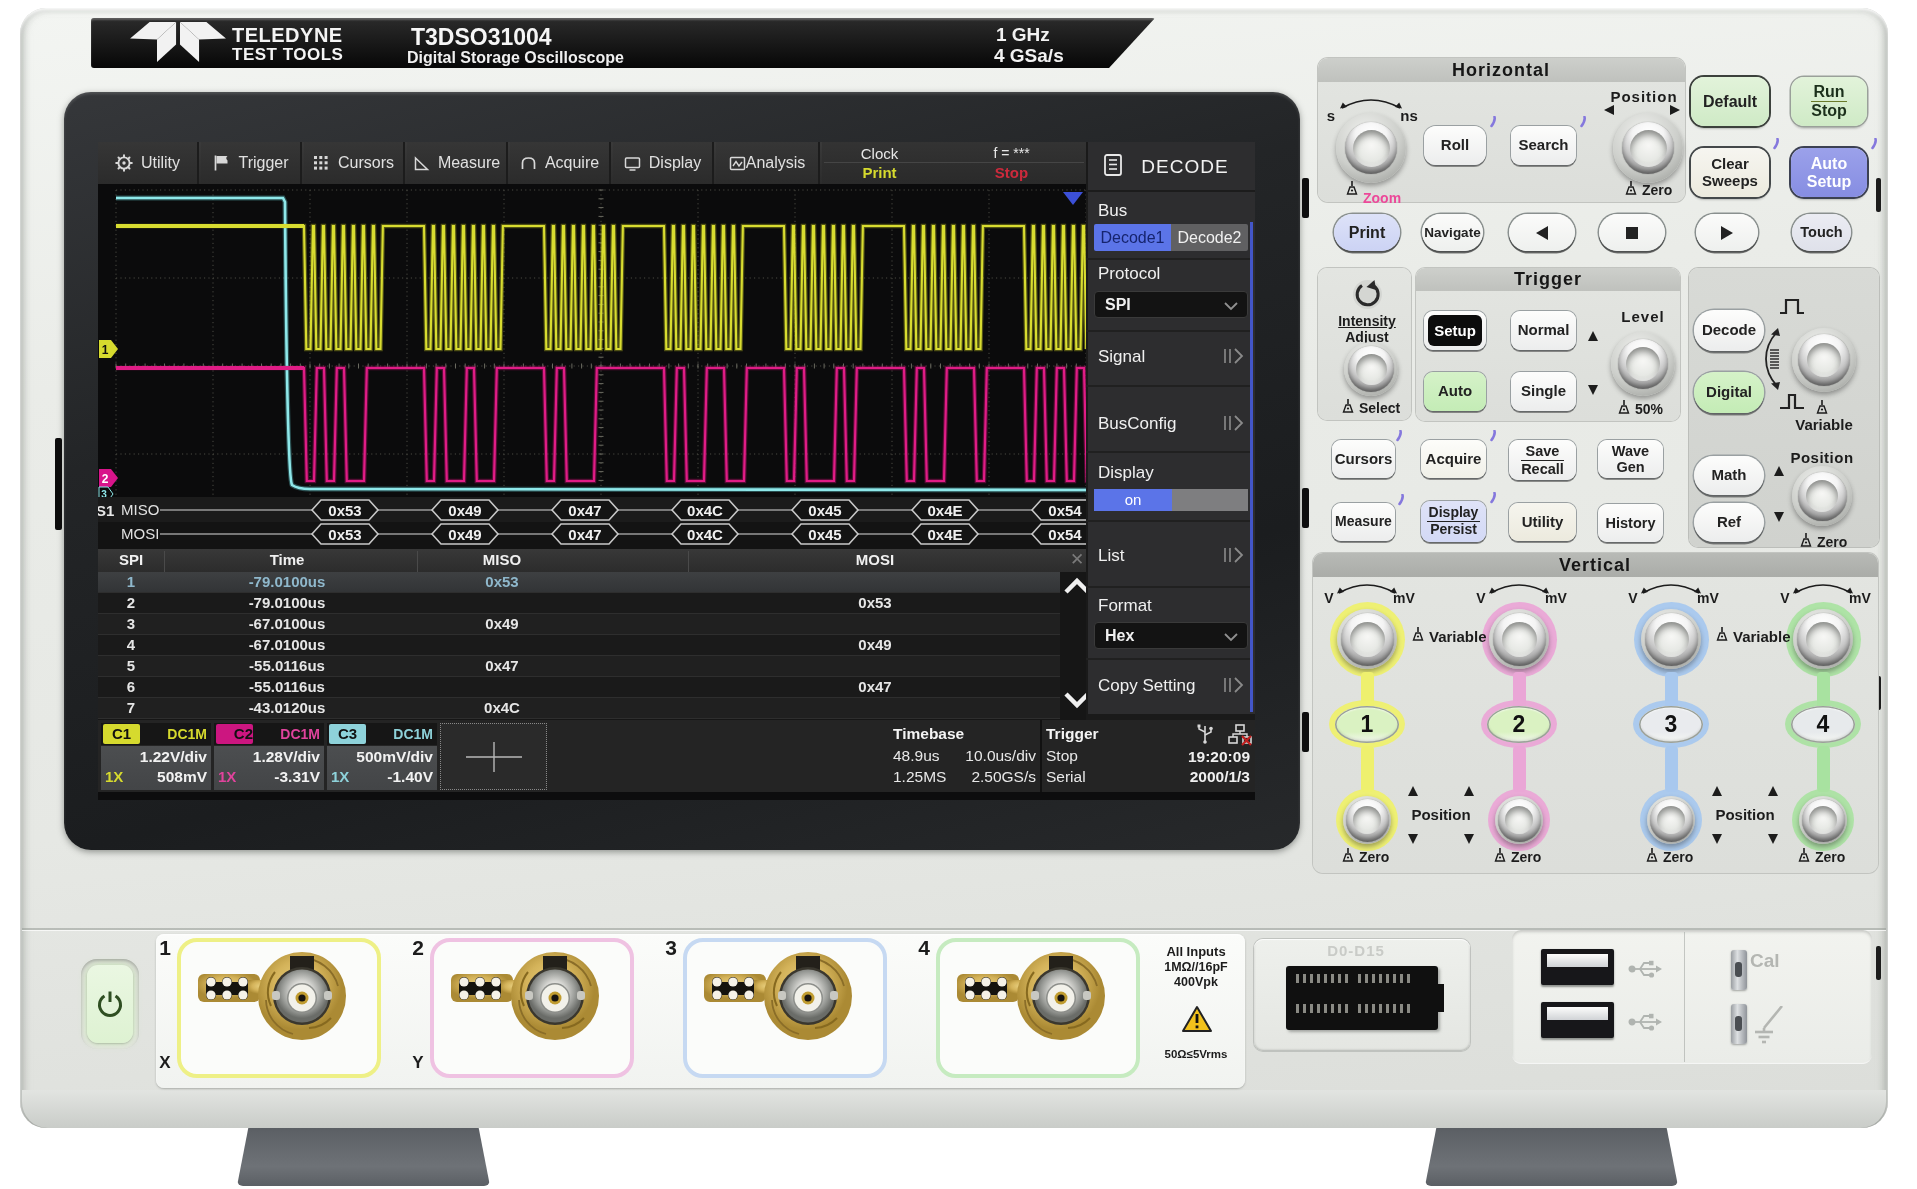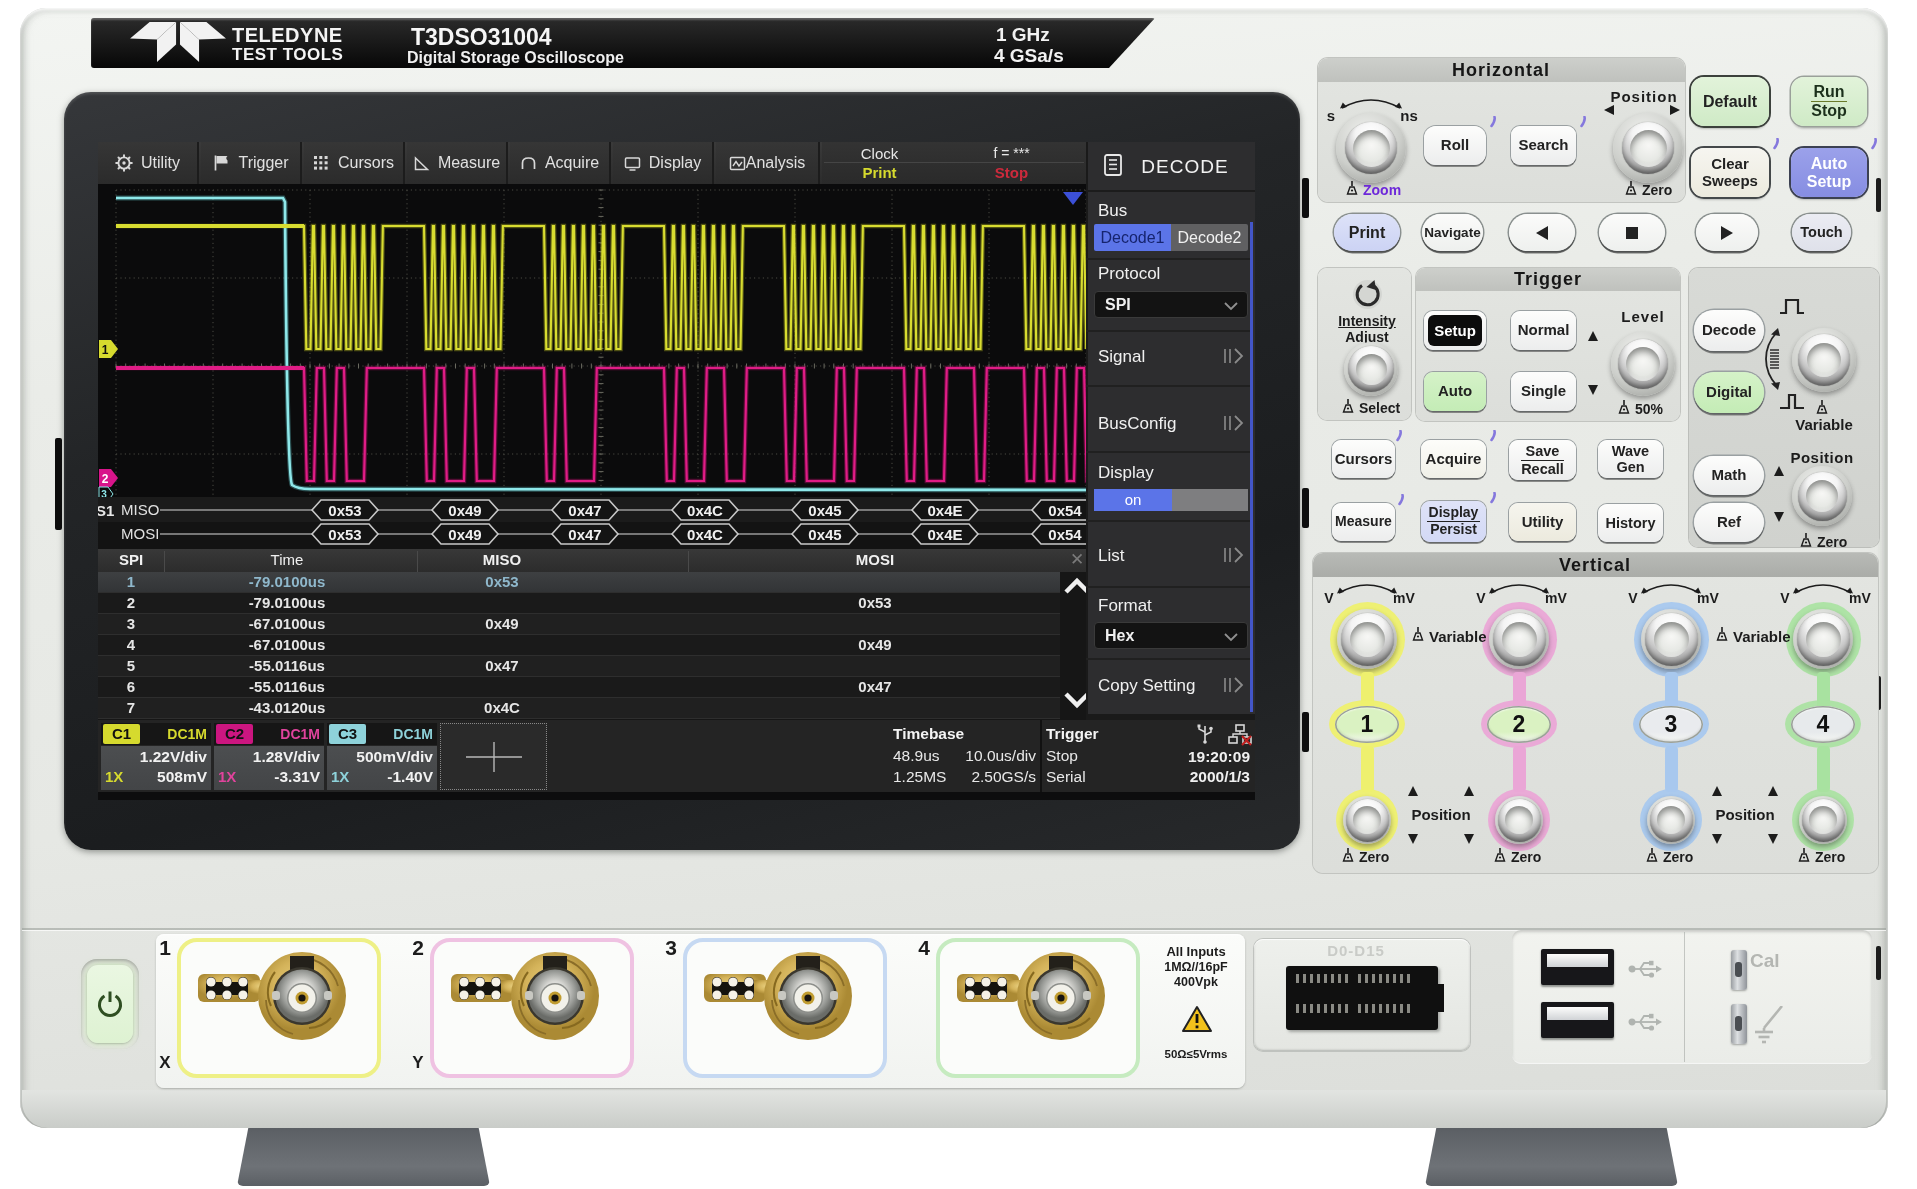--- a/index.html
+++ b/index.html
@@ -318,21 +318,21 @@
       <path d="M792 534 L801 524 L849 524 L858 534 L849 544 L801 544 Z" fill="#141414" stroke="#c8c8c8" stroke-width="1.6"></path>
       <text x="825" y="539.5" font-size="15" font-weight="bold" fill="#f0f0f0" text-anchor="middle">0x45</text>
       <path d="M912 534 L921 524 L969 524 L978 534 L969 544 L921 544 Z" fill="#141414" stroke="#c8c8c8" stroke-width="1.6"></path>
       <text x="945" y="539.5" font-size="15" font-weight="bold" fill="#f0f0f0" text-anchor="middle">0x4E</text>
       <path d="M1032 534 L1041 524 L1089 524 L1098 534 L1089 544 L1041 544 Z" fill="#141414" stroke="#c8c8c8" stroke-width="1.6"></path>
       <text x="1065" y="539.5" font-size="15" font-weight="bold" fill="#f0f0f0" text-anchor="middle">0x54</text>
     </svg>
     <div style="position:absolute;left:98px;top:549px;width:988px;height:171px;background:#161616;"></div>
     <div style="position:absolute;left:98px;top:549px;width:988px;height:23px;background:linear-gradient(#383838,#2c2c2c);"></div>
     <div style="position:absolute;left:71px;top:551px;width:120px;height:21px;text-align:center;font-size:15px;font-weight:bold;color:#f0f0f0;">SPI</div>
-    <div style="position:absolute;left:227px;top:551px;width:120px;height:21px;text-align:center;font-size:15px;font-weight:normal;color:#f0f0f0;">Time</div>
+    <div style="position:absolute;left:227px;top:551px;width:120px;height:21px;text-align:center;font-size:15px;font-weight:bold;color:#f0f0f0;">Time</div>
     <div style="position:absolute;left:442px;top:551px;width:120px;height:21px;text-align:center;font-size:15px;font-weight:bold;color:#f0f0f0;">MISO</div>
     <div style="position:absolute;left:815px;top:551px;width:120px;height:21px;text-align:center;font-size:15px;font-weight:bold;color:#f0f0f0;">MOSI</div>
     <div style="position:absolute;left:1062px;top:549px;width:30px;height:23px;text-align:center;font-size:17px;font-weight:normal;color:#7a7a7a;">✕</div>
     <div style="position:absolute;left:164px;top:551px;width:1px;height:21px;background:#4a4a4a;"></div>
     <div style="position:absolute;left:417px;top:551px;width:1px;height:21px;background:#4a4a4a;"></div>
     <div style="position:absolute;left:688px;top:551px;width:1px;height:21px;background:#4a4a4a;"></div>
     <div style="position:absolute;left:98px;top:572px;width:962px;height:21px;background:linear-gradient(#3e4042,#323436);border-bottom:1px solid #2e2e2e;"></div>
     <div style="position:absolute;left:51px;top:573px;width:160px;height:21px;text-align:center;font-size:15px;font-weight:bold;color:#8fb8cc;">1</div>
     <div style="position:absolute;left:207px;top:573px;width:160px;height:21px;text-align:center;font-size:15px;font-weight:bold;color:#8fb8cc;">-79.0100us</div>
     <div style="position:absolute;left:422px;top:573px;width:160px;height:21px;text-align:center;font-size:15px;font-weight:bold;color:#8fb8cc;">0x53</div>
@@ -368,21 +368,21 @@
     </svg>
     <div style="position:absolute;left:98px;top:720px;width:1157px;height:72px;background:#242424;"></div>
     <div style="position:absolute;left:101px;top:723px;width:110px;height:22px;background:#161616;"></div>
     <div style="position:absolute;left:103px;top:724px;width:37px;height:20px;background:#d6da2e;color:#111;font-weight:bold;font-size:15px;text-align:center;border-radius:2px;line-height:20px;">C1</div>
     <div style="position:absolute;left:137px;top:726px;width:70px;height:20px;text-align:right;font-size:14px;font-weight:bold;color:#d6da2e;">DC1M</div>
     <div style="position:absolute;left:101px;top:746px;width:110px;height:44px;background:linear-gradient(#4c4e50,#434547);"></div>
     <div style="position:absolute;left:97px;top:748px;width:110px;height:21.5px;text-align:right;font-size:15.5px;font-weight:bold;color:#f2f2f2;">1.22V/div</div>
     <div style="position:absolute;left:105px;top:768px;width:40px;height:21px;text-align:left;font-size:15px;font-weight:bold;color:#d6da2e;">1X</div>
     <div style="position:absolute;left:97px;top:768px;width:110px;height:21.5px;text-align:right;font-size:15.5px;font-weight:bold;color:#f2f2f2;">508mV</div>
     <div style="position:absolute;left:214px;top:723px;width:110px;height:22px;background:#161616;"></div>
-    <div style="position:absolute;left:216px;top:724px;width:37px;height:20px;background:#cc1680;color:#111;font-weight:bold;font-size:15px;text-align:center;border-radius:2px;line-height:20px;">C2</div>
+    <div style="position:absolute;left:216px;top:724px;width:37px;height:20px;background:#cc1680;color:#111;font-weight:bold;font-size:15px;text-align:right;border-radius:2px;line-height:20px;">C2</div>
     <div style="position:absolute;left:250px;top:726px;width:70px;height:20px;text-align:right;font-size:14px;font-weight:bold;color:#e0439c;">DC1M</div>
     <div style="position:absolute;left:214px;top:746px;width:110px;height:44px;background:linear-gradient(#4c4e50,#434547);"></div>
     <div style="position:absolute;left:210px;top:748px;width:110px;height:21.5px;text-align:right;font-size:15.5px;font-weight:bold;color:#f2f2f2;">1.28V/div</div>
     <div style="position:absolute;left:218px;top:768px;width:40px;height:21px;text-align:left;font-size:15px;font-weight:bold;color:#e0439c;">1X</div>
     <div style="position:absolute;left:210px;top:768px;width:110px;height:21.5px;text-align:right;font-size:15.5px;font-weight:bold;color:#f2f2f2;">-3.31V</div>
     <div style="position:absolute;left:327px;top:723px;width:110px;height:22px;background:#161616;"></div>
     <div style="position:absolute;left:329px;top:724px;width:37px;height:20px;background:#8ed2da;color:#111;font-weight:bold;font-size:15px;text-align:center;border-radius:2px;line-height:20px;">C3</div>
     <div style="position:absolute;left:363px;top:726px;width:70px;height:20px;text-align:right;font-size:14px;font-weight:bold;color:#8ed2da;">DC1M</div>
     <div style="position:absolute;left:327px;top:746px;width:110px;height:44px;background:linear-gradient(#4c4e50,#434547);"></div>
     <div style="position:absolute;left:323px;top:748px;width:110px;height:21.5px;text-align:right;font-size:15.5px;font-weight:bold;color:#f2f2f2;">500mV/div</div>
@@ -482,21 +482,21 @@
     <div style="position:absolute;left:1316px;top:107px;width:30px;height:21px;text-align:center;font-size:15px;font-weight:bold;color:#1c1c1c;">s</div>
     <div style="position:absolute;left:1389px;top:107px;width:40px;height:21px;text-align:center;font-size:15px;font-weight:bold;color:#1c1c1c;">ns</div>
     <div style="position:absolute;left:1336px;top:113px;width:70px;height:70px;border-radius:50%;background:radial-gradient(circle at 42% 30%,#f0f1ee,#cdcfcb 55%,#a6a8a4 85%,#92948f);box-shadow:0 3px 5px rgba(40,40,40,.4);"></div>
     <div style="position:absolute;left:1345px;top:122px;width:52px;height:52px;border-radius:50%;background:radial-gradient(circle at 50% 22%,#ffffff 0%,#f4f4f4 32%,#c6c6c6 58%,#8e8e8e 82%,#6e6e6e 100%);box-shadow:inset 0 -3px 4px rgba(0,0,0,.32), 0 0 1px rgba(0,0,0,.5);"></div>
     <div style="position:absolute;left:1352.5px;top:129.5px;width:37.0px;height:37.0px;border-radius:50%;background:radial-gradient(circle at 50% 42%,#f7f7f5 0%,#e6e8e4 55%,#c9cbc7 100%);box-shadow:inset 0 4px 7px rgba(0,0,0,.42), inset 0 -2px 3px rgba(255,255,255,.55);"></div>
     <svg style="position:absolute;left:1346px;top:181px" width="12" height="14" viewBox="0 0 12 14">
       <line x1="6" y1="0" x2="6" y2="5" stroke="#1c1c1c" stroke-width="1.6"></line>
       <path d="M4 6 L8 6 L10.5 13 L1.5 13 Z" fill="none" stroke="#1c1c1c" stroke-width="1.4"></path>
       <circle cx="6" cy="9.5" r="1.1" fill="#1c1c1c"></circle>
     </svg>
-    <div style="position:absolute;left:1363px;top:182px;width:90px;height:20px;text-align:left;font-size:14px;font-weight:bold;color:#6d28d9;">Zoom</div>
+    <div style="position:absolute;left:1363px;top:190px;width:90px;height:20px;text-align:left;font-size:14px;font-weight:bold;color:#ec4899;">Zoom</div>
     <div style="position:absolute;left:1424px;top:126px;width:62px;height:39px;border-radius:12px;background:linear-gradient(#fdfdfc,#eceded);color:#222;font-size:15px;font-weight:bold;display:flex;align-items:center;justify-content:center;text-align:center;line-height:1.12;box-shadow:0 2px 0 rgba(60,60,60,.55), 0 0 0 1px #9aa0a2;">Roll</div>
     <div style="position:absolute;left:1511px;top:126px;width:65px;height:39px;border-radius:9px;background:linear-gradient(#fdfdfc,#eceded);color:#222;font-size:15px;font-weight:bold;display:flex;align-items:center;justify-content:center;text-align:center;line-height:1.12;box-shadow:0 2px 0 rgba(60,60,60,.55), 0 0 0 1px #9aa0a2;">Search</div>
     <svg style="position:absolute;left:1488px;top:116px" width="9" height="12" viewBox="0 0 9 12">
       <path d="M6.5 1 Q 7.5 4.5 3.5 10" fill="none" stroke="#8578dd" stroke-width="2.6" stroke-linecap="round"></path>
     </svg>
     <svg style="position:absolute;left:1578px;top:116px" width="9" height="12" viewBox="0 0 9 12">
       <path d="M6.5 1 Q 7.5 4.5 3.5 10" fill="none" stroke="#8578dd" stroke-width="2.6" stroke-linecap="round"></path>
     </svg>
     <div style="position:absolute;left:1594px;top:88px;width:100px;height:21px;text-align:center;font-size:15px;font-weight:bold;color:#1c1c1c;letter-spacing:1px;">Position</div>
     <svg style="position:absolute;left:1604px;top:105px" width="10" height="10">

